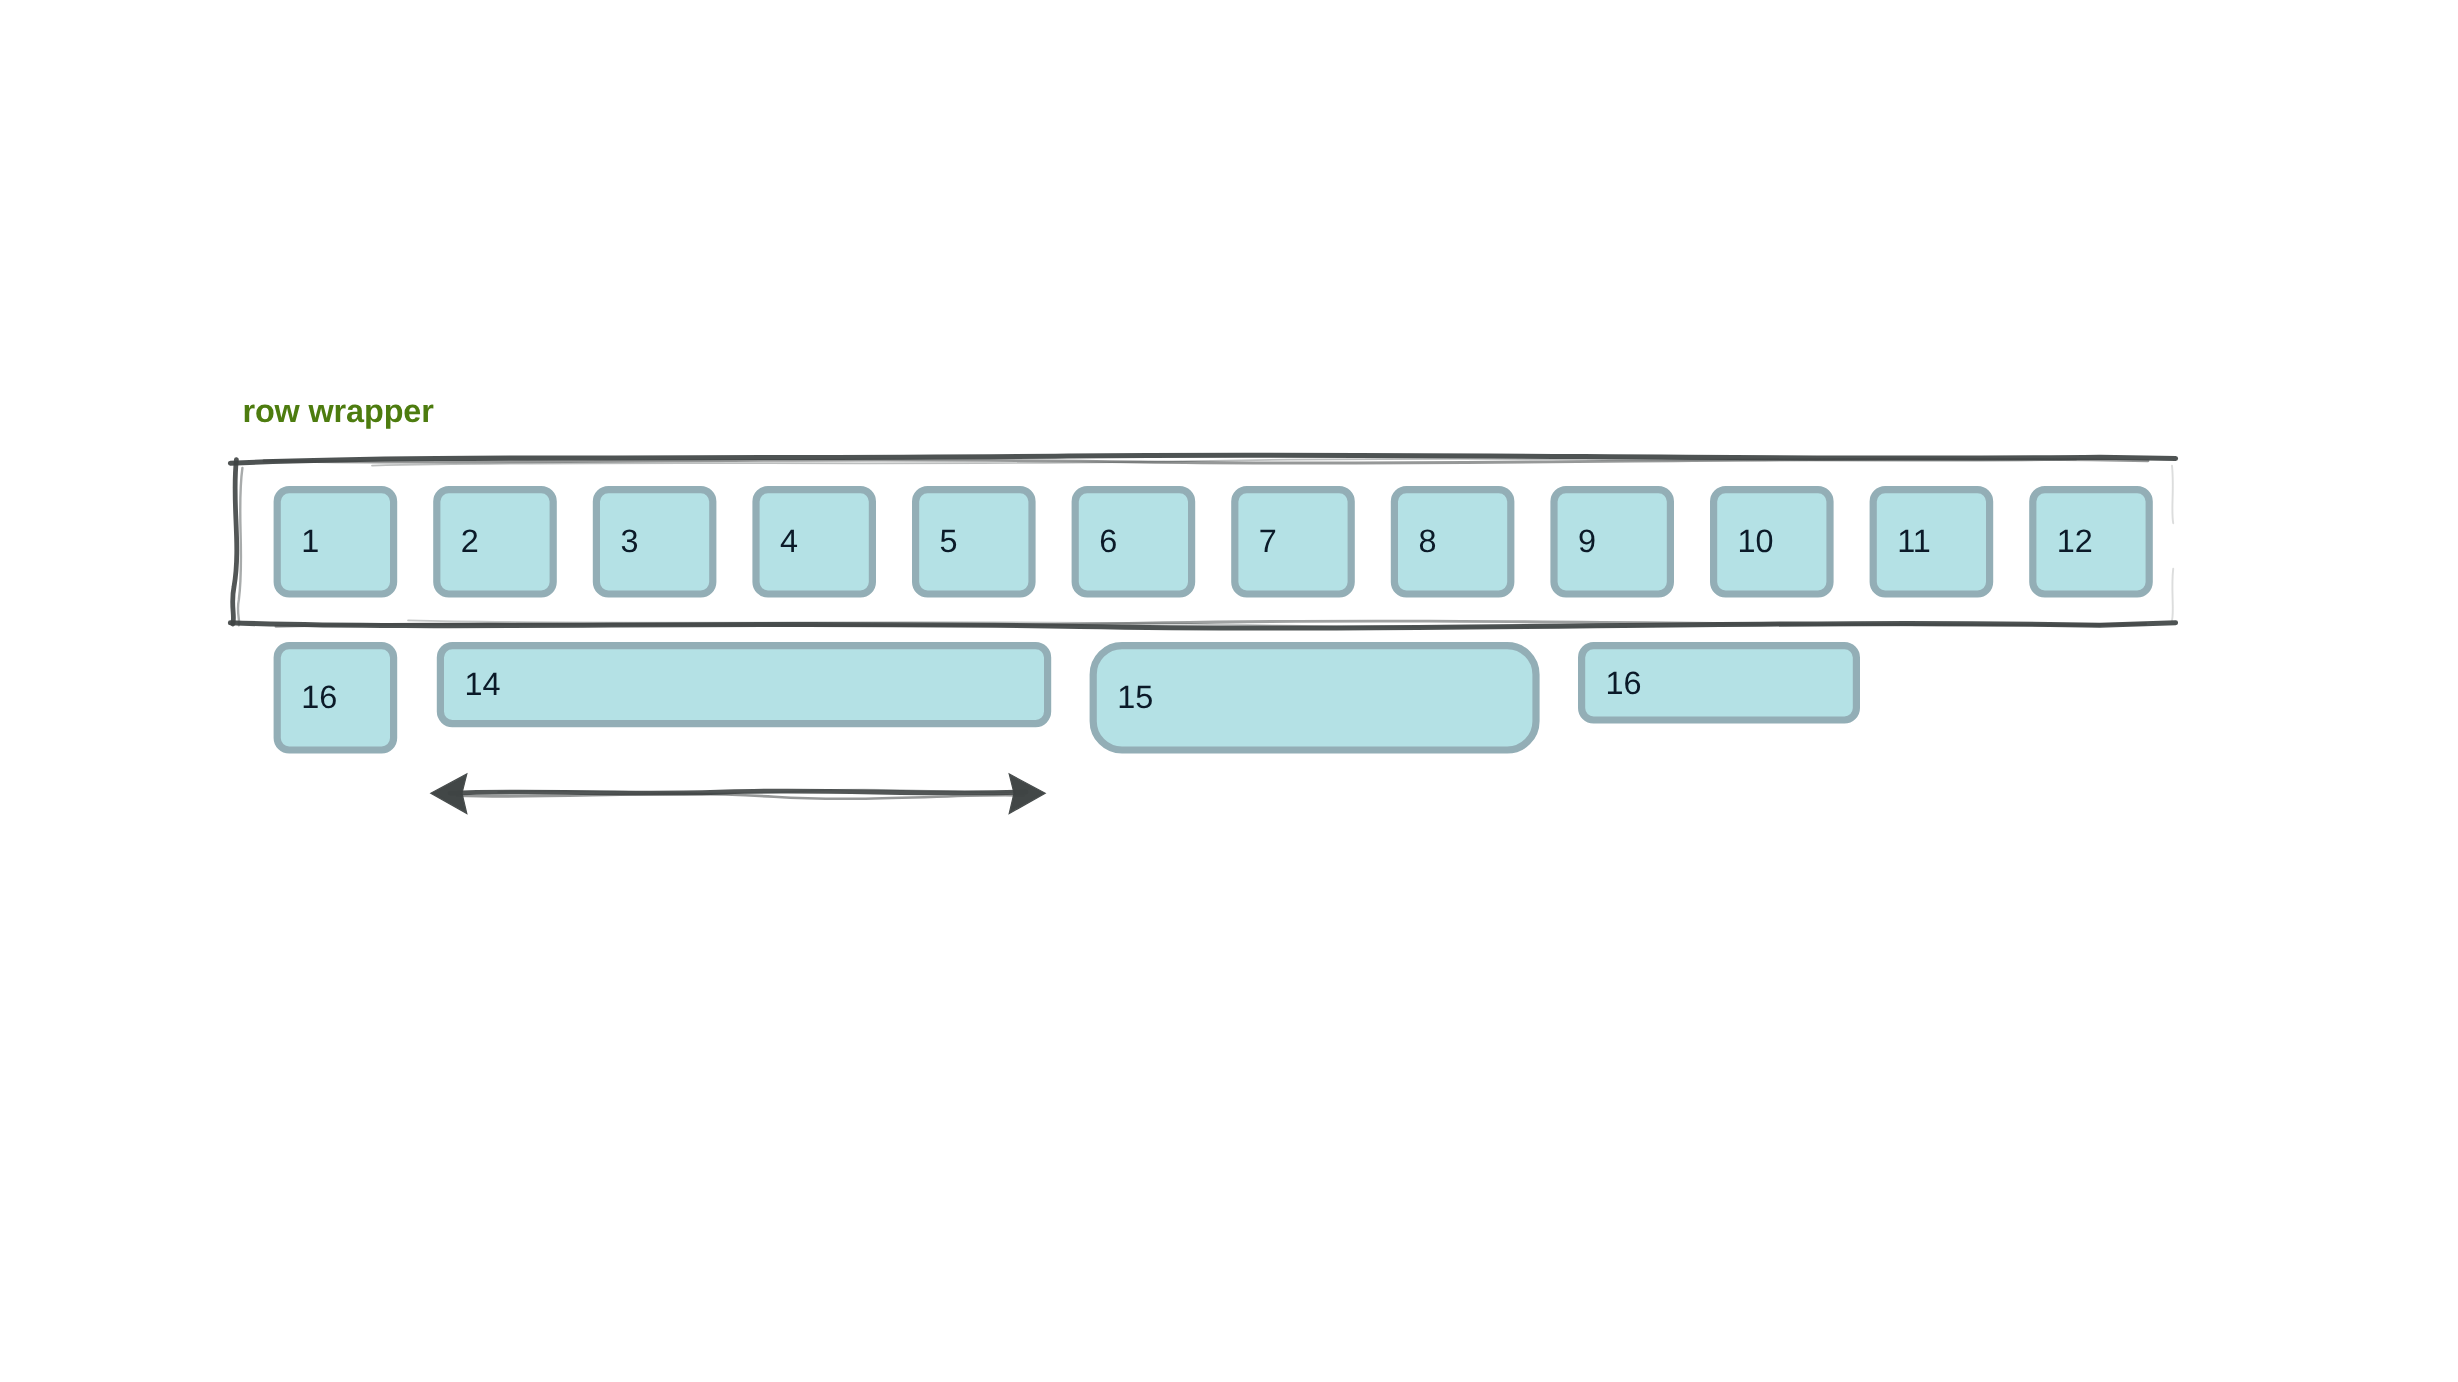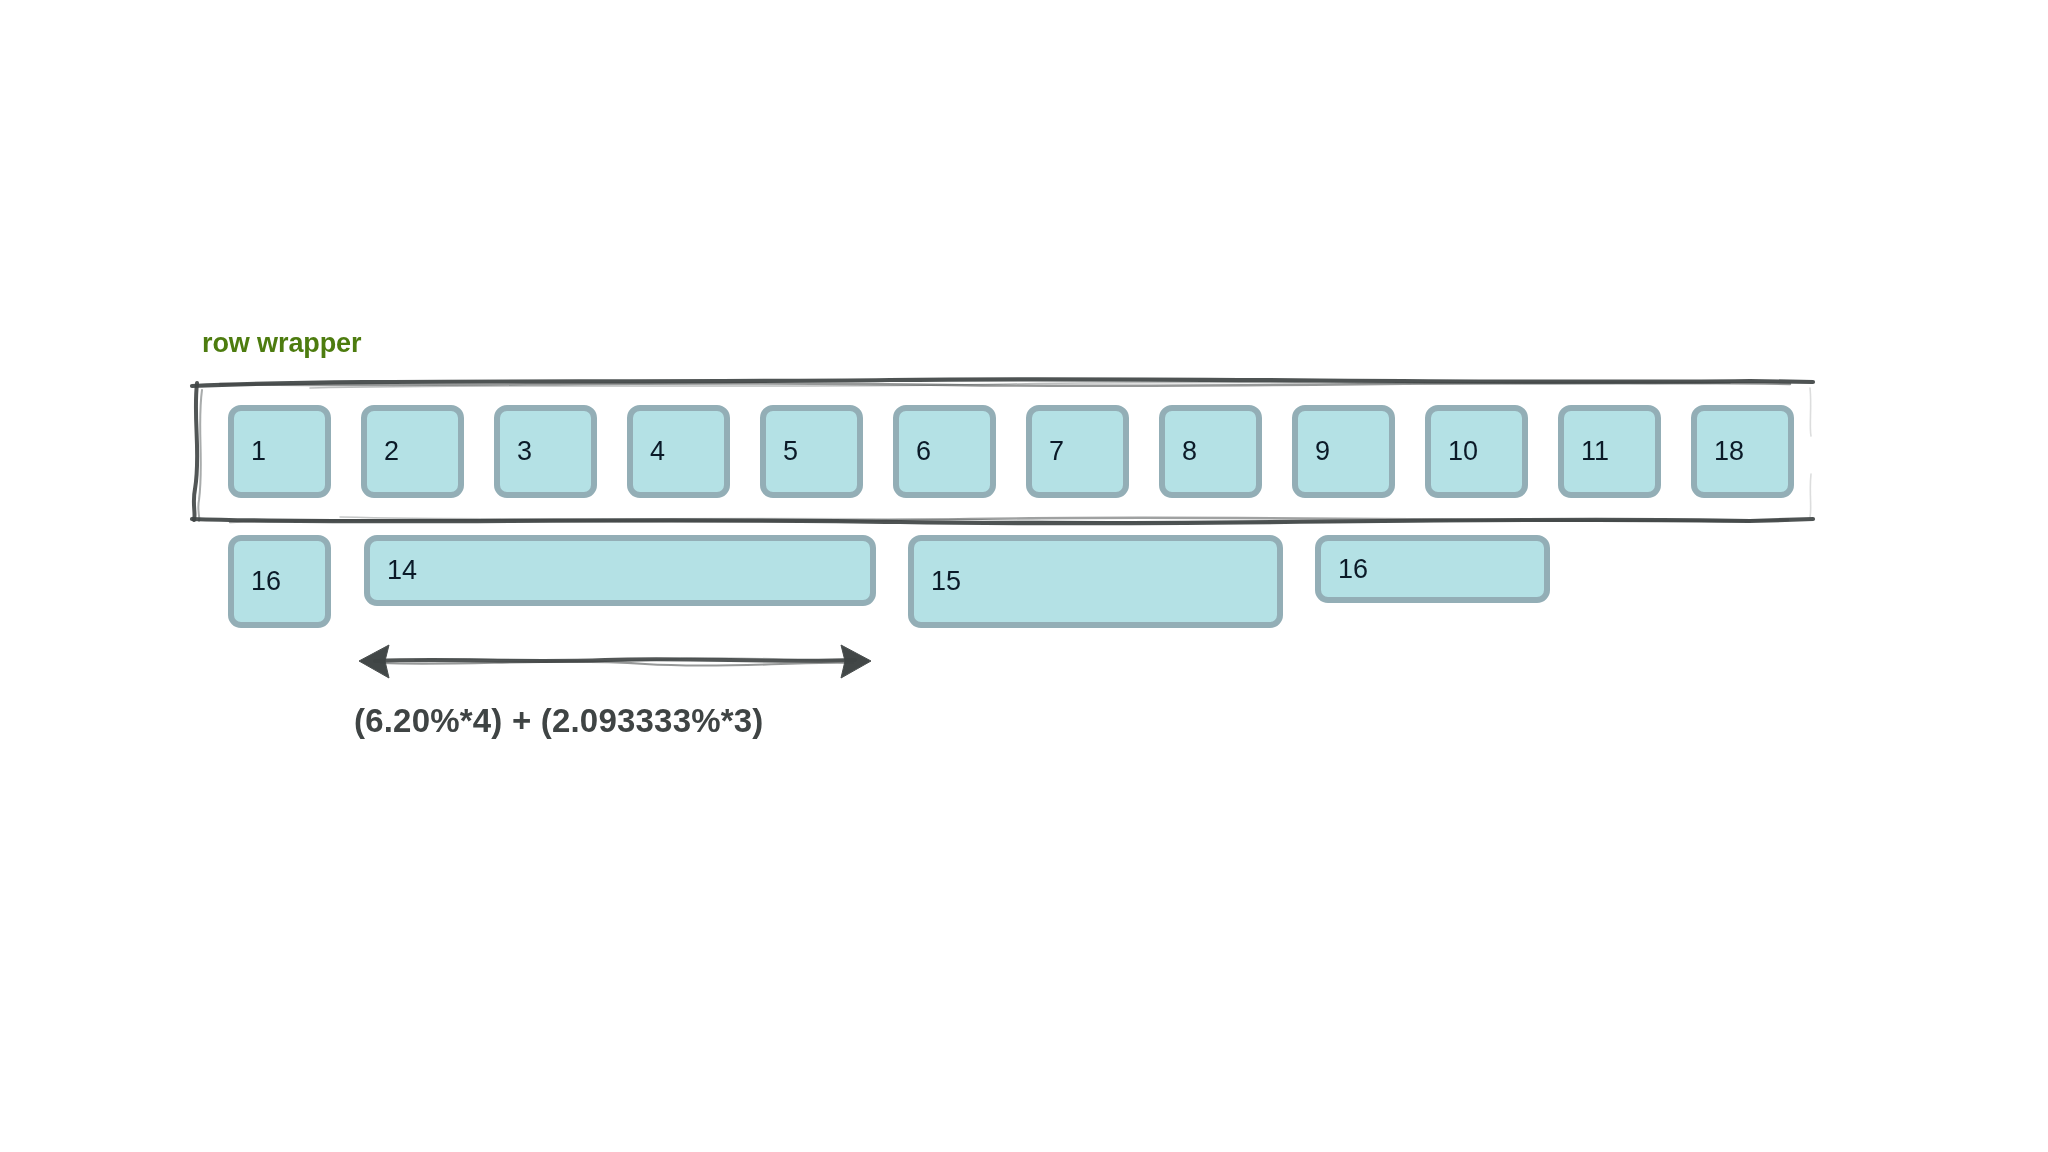--- a/index.html
+++ b/index.html
@@ -106,42 +106,41 @@
       <div class="box" style="left: 361px; top: 405px; width: 103px; height: 93px;">2</div>
       <div class="box" style="left: 494px; top: 405px; width: 103px; height: 93px;">3</div>
       <div class="box" style="left: 627px; top: 405px; width: 103px; height: 93px;">4</div>
       <div class="box" style="left: 760px; top: 405px; width: 103px; height: 93px;">5</div>
       <div class="box" style="left: 893px; top: 405px; width: 103px; height: 93px;">6</div>
       <div class="box" style="left: 1026px; top: 405px; width: 103px; height: 93px;">7</div>
       <div class="box" style="left: 1159px; top: 405px; width: 103px; height: 93px;">8</div>
       <div class="box" style="left: 1292px; top: 405px; width: 103px; height: 93px;">9</div>
       <div class="box" style="left: 1425px; top: 405px; width: 103px; height: 93px;">10</div>
       <div class="box" style="left: 1558px; top: 405px; width: 103px; height: 93px;">11</div>
-      <div class="box" style="left: 1691px; top: 405px; width: 103px; height: 93px;">18</div>
+      <div class="box" style="left: 1691px; top: 405px; width: 103px; height: 93px;">12</div>
     </div>
 
   <div class="row" id="row2">
       <div class="box" style="left: 228px; top: 535px; width: 103px; height: 93px;">16</div>
       <div class="box" style="left: 364px; top: 535px; width: 512px; height: 71px;">14</div>
-      <div class="box" style="left: 908px; top: 535px; width: 375px; height: 93px;">15</div>
+      <div class="box" style="left: 908px; top: 535px; width: 375px; height: 93px; border-radius: 27px;">15</div>
       <div class="box" style="left: 1315px; top: 535px; width: 235px; height: 68px;">16</div>
     </div>
 
   <div class="measure-arrow">
     <svg viewBox="0 0 520 50" preserveAspectRatio="none" aria-hidden="true">
       <g stroke="#3f4444" fill="#3f4444">
 
         <path d="M20,25 C90,22 170,27 250,24 C330,21 420,27 500,24" stroke-width="4" fill="none" stroke-linecap="round" opacity="0.9"></path>
         <path d="M26,27 C110,30 200,22 290,28 C370,33 450,25 498,27" stroke-width="2.2" fill="none" stroke-linecap="round" opacity="0.55"></path>
         <path d="M60,24 C140,20 230,29 320,23 C390,19 450,26 490,24" stroke-width="1.3" fill="none" stroke-linecap="round" opacity="0.35"></path>
 
         <path d="M4,25 L34,9 L30,25 L34,42 Z" opacity="0.95"></path>
         <path d="M6,25 L32,12 L29,25 L32,39 Z" opacity="0.6"></path>
 
         <path d="M516,25 L486,9 L490,25 L486,42 Z" opacity="0.95"></path>
         <path d="M514,25 L488,12 L491,25 L488,39 Z" opacity="0.6"></path>
       </g>
     </svg>
   </div>
 
-  <div class="formula">(6.20%*4) + (2.093333%*3)</div>
 
 </div>
 
 </body></html>

